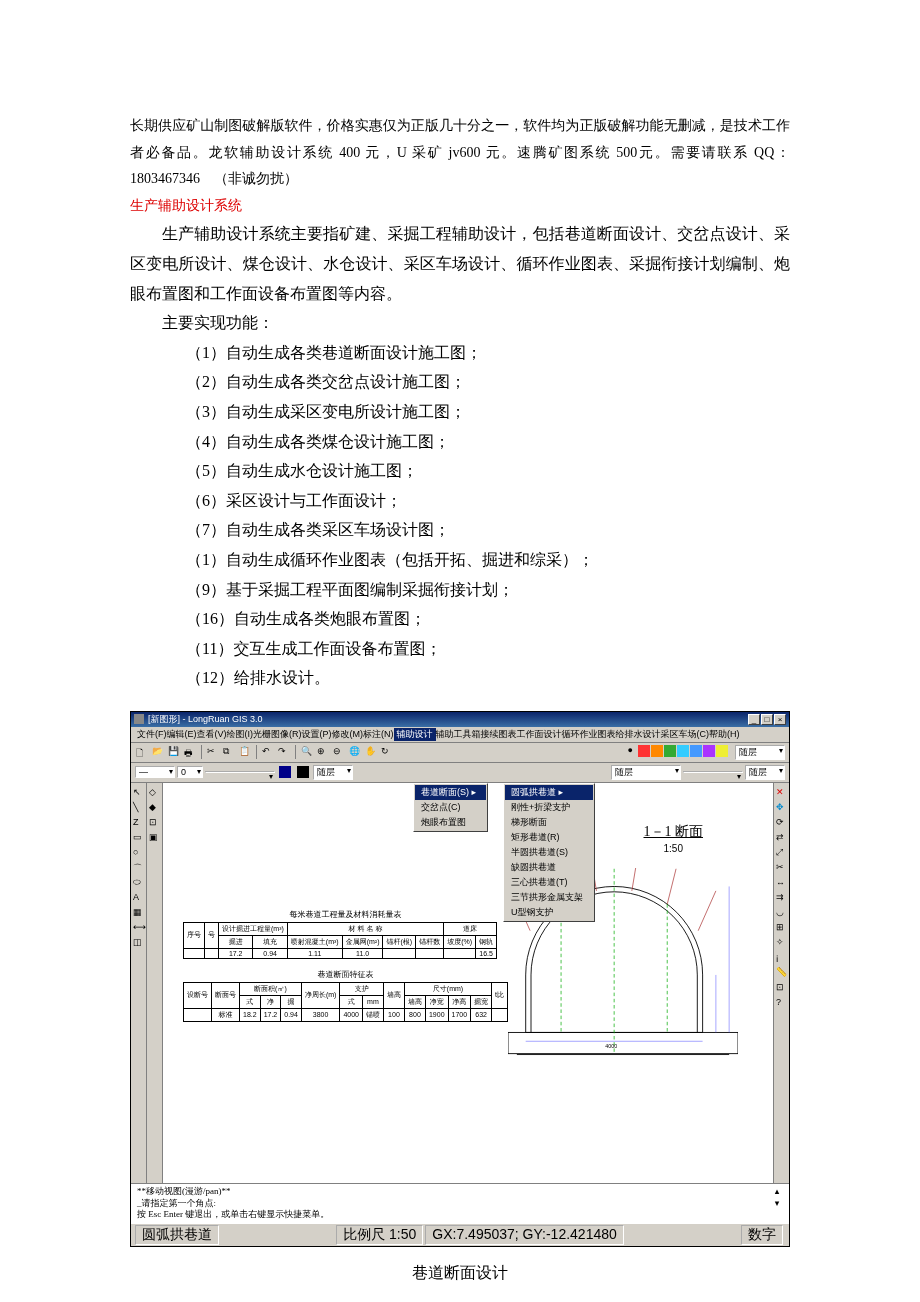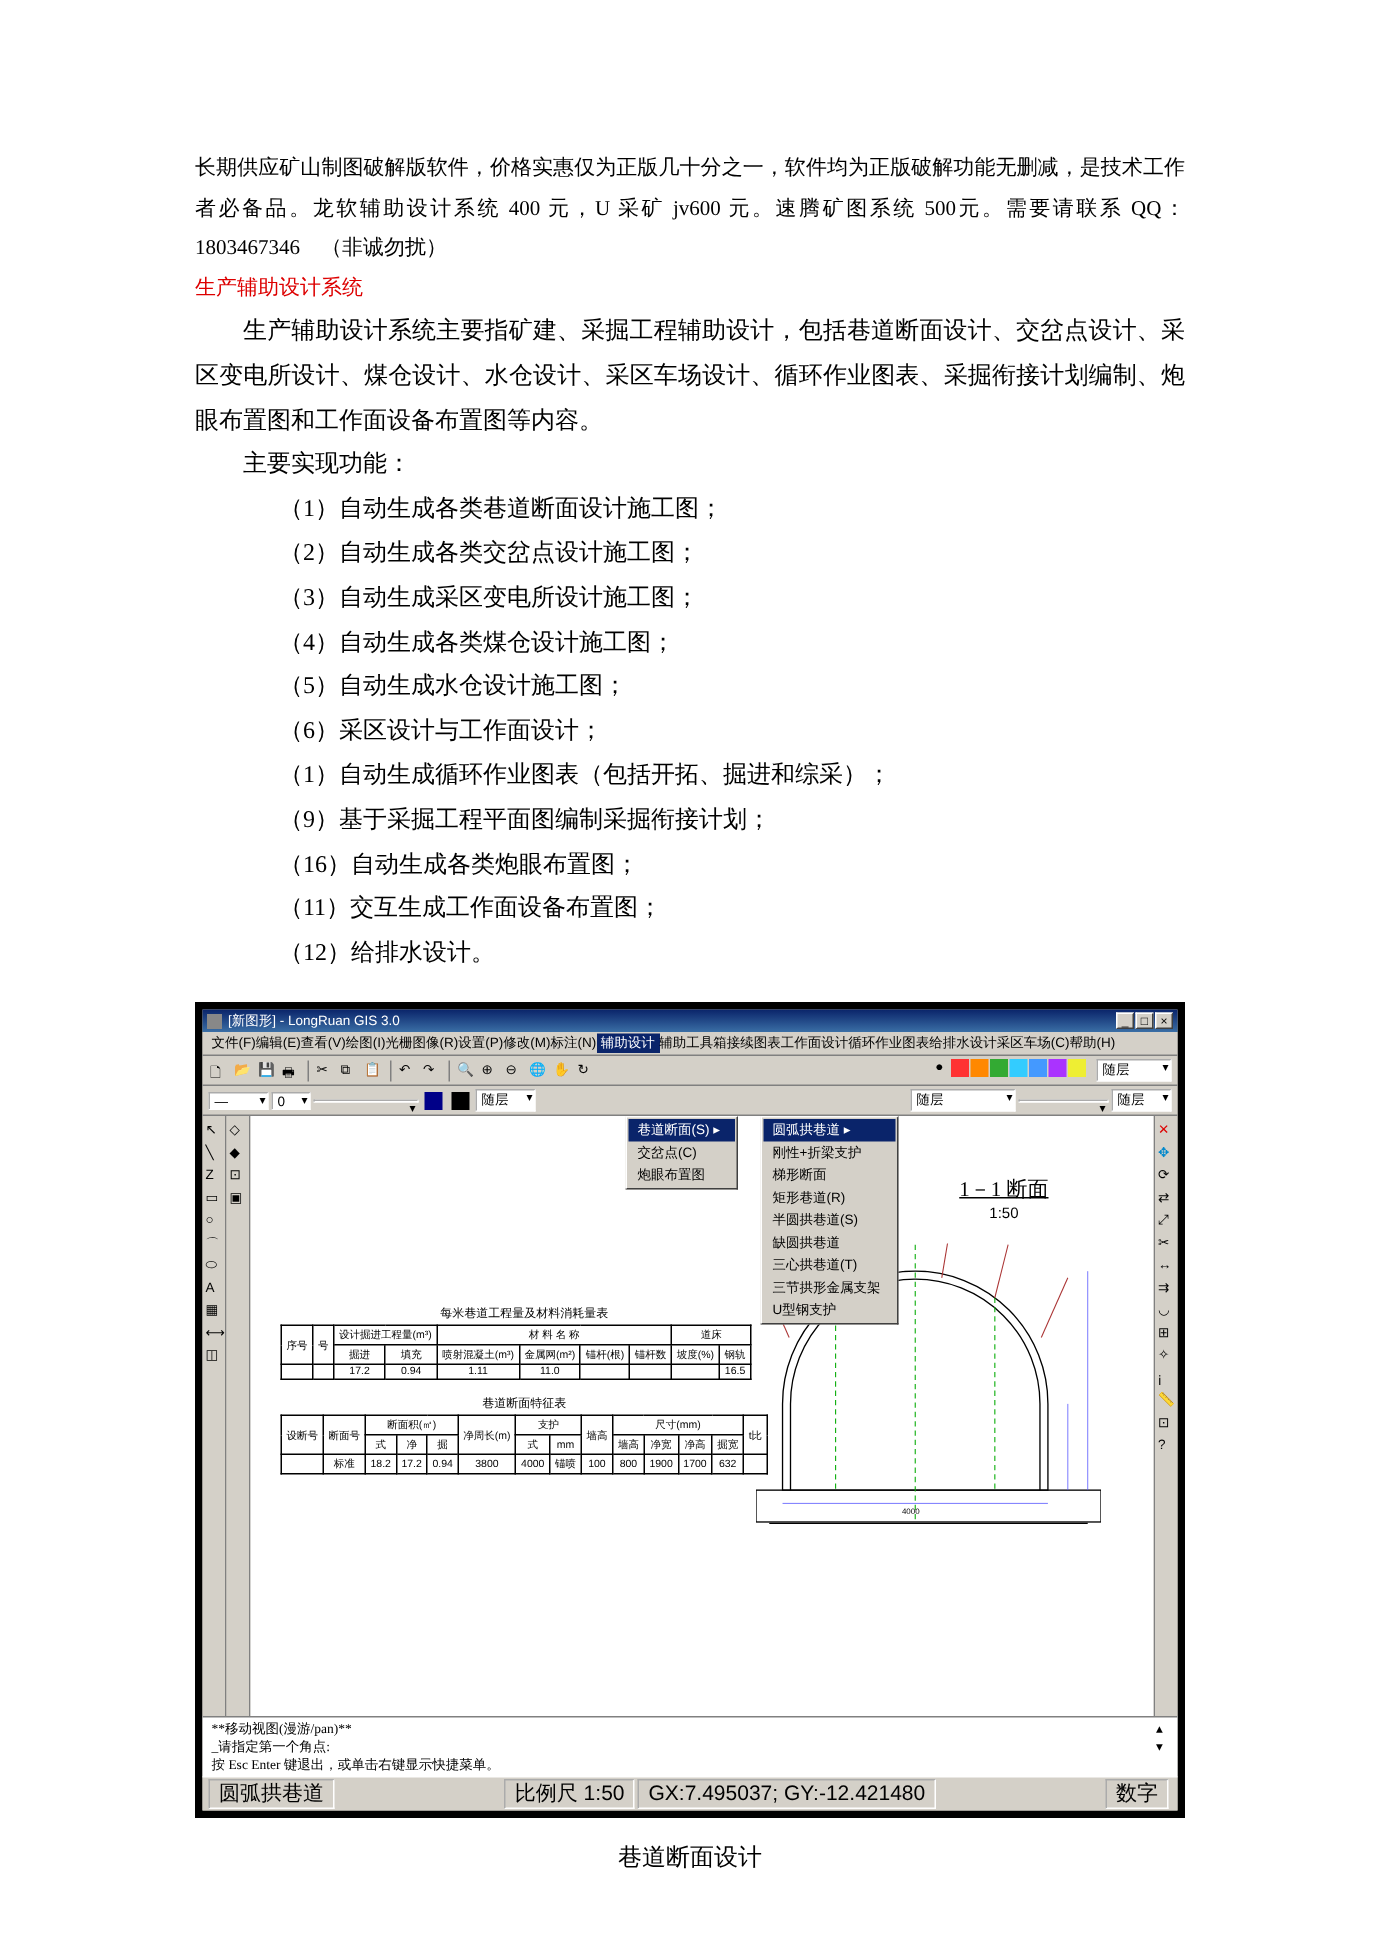--- a/index.html
+++ b/index.html
@@ -1,22 +1,22 @@
 <!DOCTYPE html>
 <html><head>
 <meta charset="utf-8">
 <style>
   * { margin: 0; padding: 0; box-sizing: border-box; }
   body { background: #fff; font-family: "SimSun", "宋体", serif; width: 920px; margin: 0 auto; padding: 100px 130px 40px 130px; color: #000; }
-  .intro { font-size: 14px; line-height: 1.9; text-align: justify; }
+  .intro { font-size: 14px; line-height: 1.9; text-align: justify; margin-top: 13px; }
   .section-title { color: #d00; font-size: 14px; line-height: 1.9; }
   .body-block { font-size: 16px; line-height: 1.85; }
   .body-block .indent { text-indent: 2em; text-align: justify; }
   .body-block .li { padding-left: 3.5em; }
-  .sshot { margin-top: 18px; width: 100%; border: 5px solid #000000; background: #d4d0c8; font-family: Tahoma, "SimSun", sans-serif; font-size: 9px; }
+  .sshot { margin-top: 18px; width: 100%; border: 1px solid #000000; background: #d4d0c8; font-family: Tahoma, "SimSun", sans-serif; font-size: 9px; }
   .titlebar { background: linear-gradient(#0a246a,#3a6ea5); color: #fff; height: 15px; display: flex; align-items: center; padding: 0 3px; }
   .titlebar .icon { width: 10px; height: 10px; background: #888; margin-right: 4px; }
   .titlebar .sp { flex: 1; }
   .winbtn { width: 12px; height: 11px; background: #d4d0c8; border: 1px solid #fff; border-right-color: #404040; border-bottom-color: #404040; margin-left: 1px; text-align: center; line-height: 9px; color: #000; font-size: 8px; }
   .menubar { background: #d4d0c8; display: flex; gap: 0; padding: 1px 6px; font-size: 9px; color: #000; border-bottom: 1px solid #808080; }
   .menubar span.hl { background: #0a246a; color: #fff; padding: 0 3px; }
   .toolbar { background: #d4d0c8; display: flex; align-items: center; gap: 2px; padding: 2px 4px; border-bottom: 1px solid #808080; }
   .tb-btn { width: 14px; height: 14px; border: 1px solid #d4d0c8; }
   .tb-sep { width: 1px; height: 14px; background: #808080; margin: 0 2px; }
   .dd { border: 1px inset #fff; background: #fff; font-size: 9px; padding: 0 12px 0 3px; position: relative; }
@@ -54,20 +54,21 @@
 
 <div class="body-block">
   <div class="indent">生产辅助设计系统主要指矿建、采掘工程辅助设计，包括巷道断面设计、交岔点设计、采区变电所设计、煤仓设计、水仓设计、采区车场设计、循环作业图表、采掘衔接计划编制、炮眼布置图和工作面设备布置图等内容。</div>
   <div class="indent">主要实现功能：</div>
   <div class="li">（1）自动生成各类巷道断面设计施工图；</div>
   <div class="li">（2）自动生成各类交岔点设计施工图；</div>
   <div class="li">（3）自动生成采区变电所设计施工图；</div>
   <div class="li">（4）自动生成各类煤仓设计施工图；</div>
   <div class="li">（5）自动生成水仓设计施工图；</div>
   <div class="li">（6）采区设计与工作面设计；</div>
+  <div class="li">（7）自动生成各类采区车场设计图；</div>
   <div class="li">（1）自动生成循环作业图表（包括开拓、掘进和综采）；</div>
   <div class="li">（9）基于采掘工程平面图编制采掘衔接计划；</div>
   <div class="li">（16）自动生成各类炮眼布置图；</div>
   <div class="li">（11）交互生成工作面设备布置图；</div>
   <div class="li">（12）给排水设计。</div>
 </div>
 
 <div class="sshot">
 
   <div class="titlebar">

